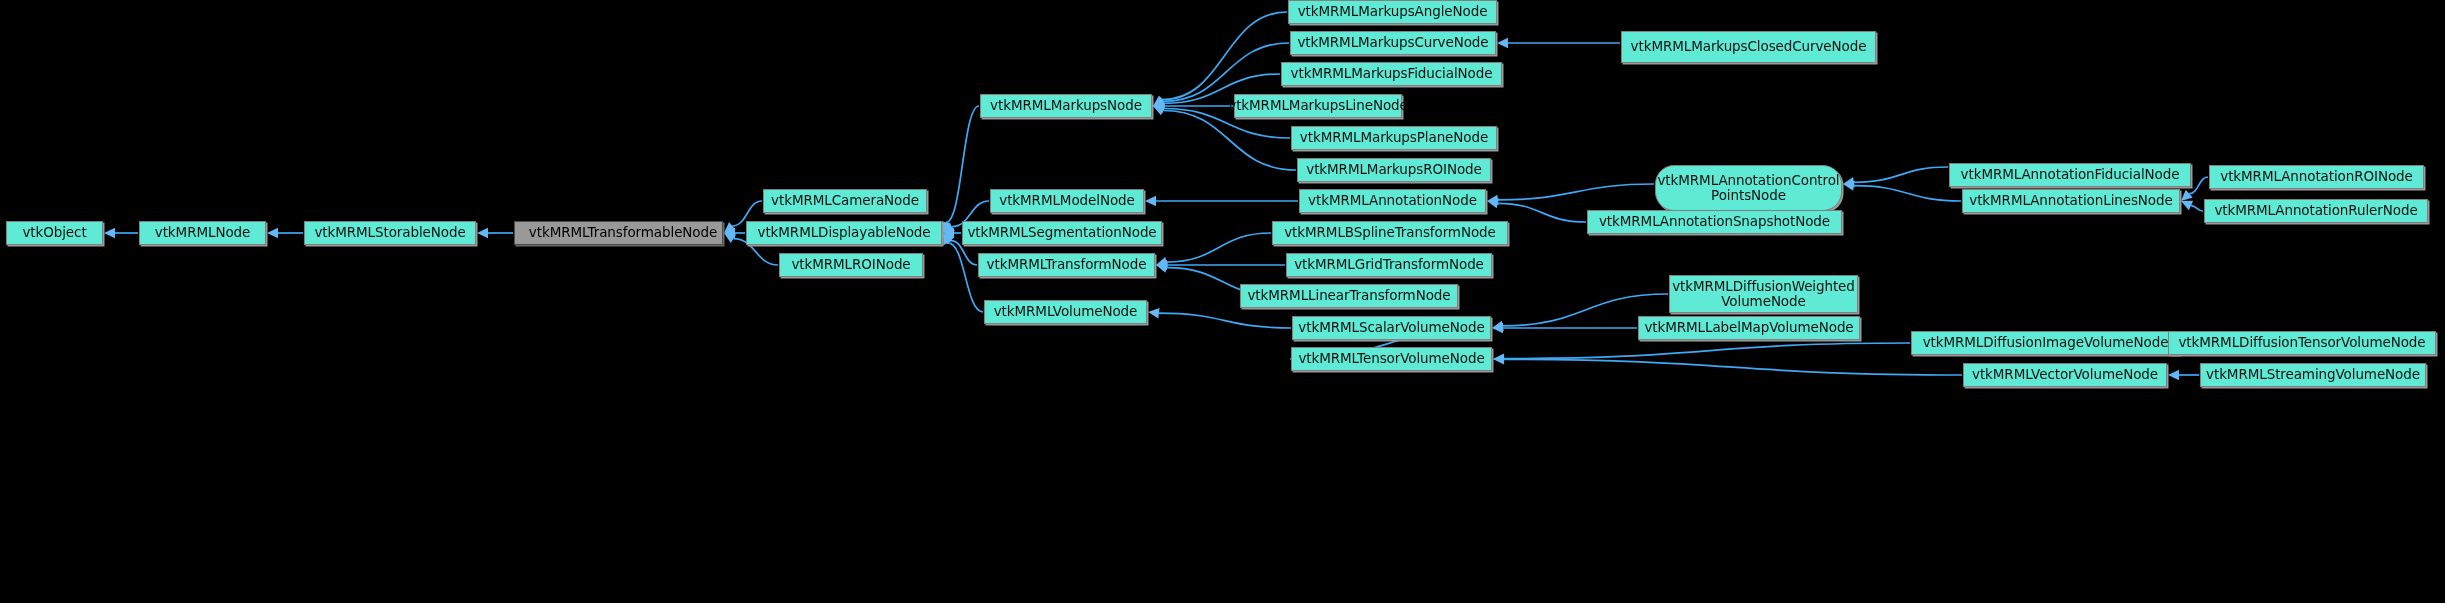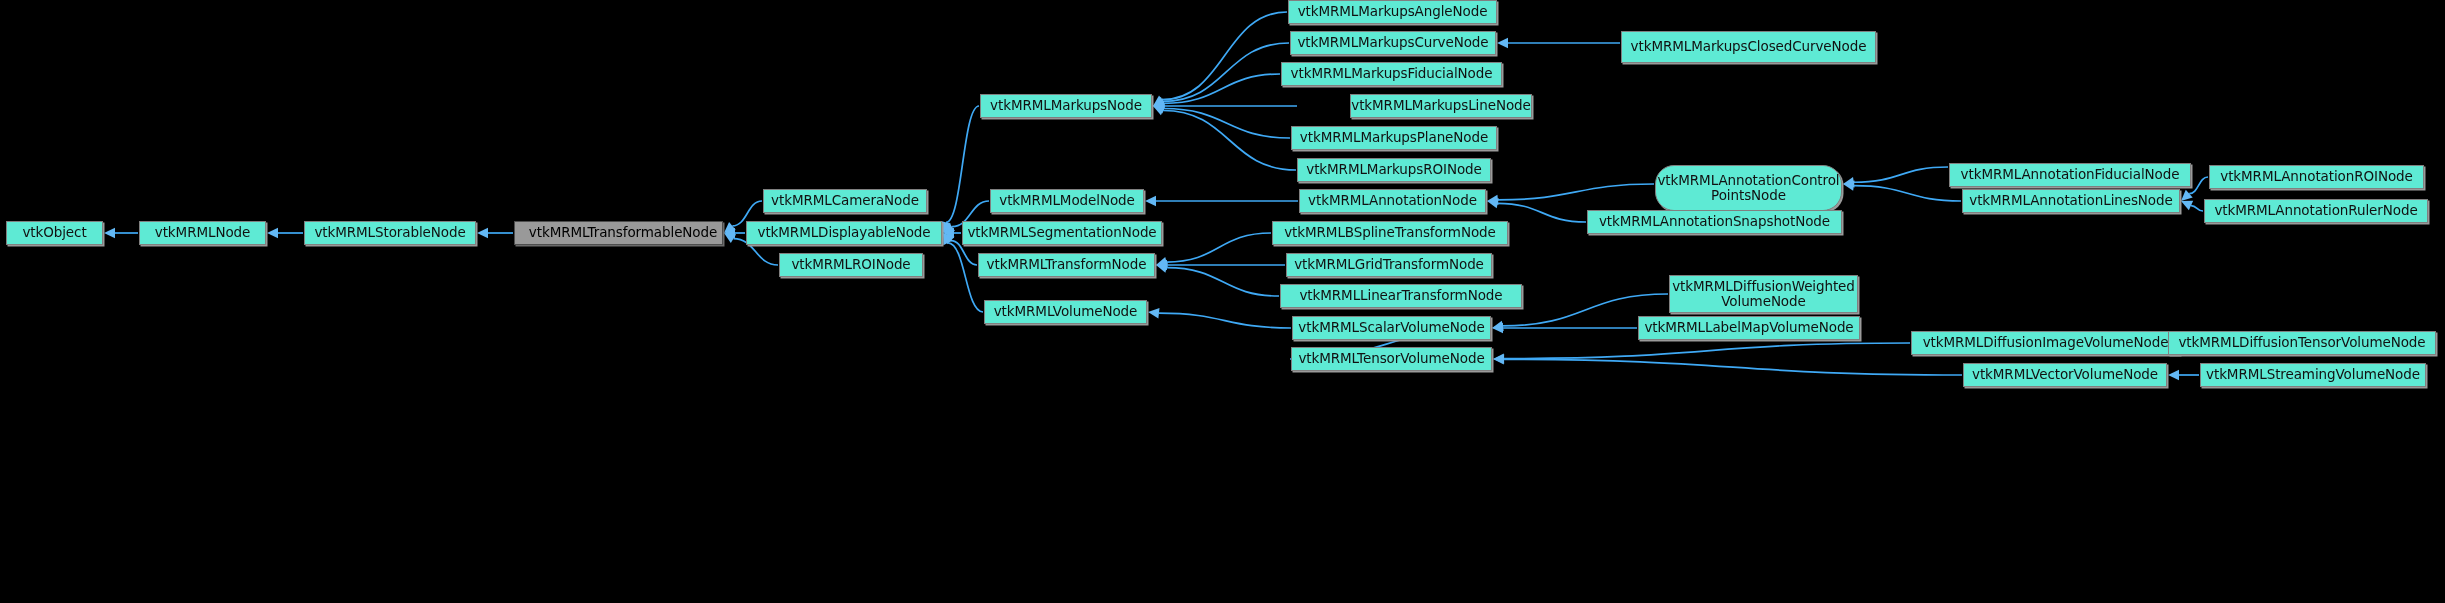--- a/index.html
+++ b/index.html
@@ -195,27 +195,27 @@
     <div class="node" style="left: 746px; top: 221px; width: 196px; height: 24px;"><span class="node-label">vtkMRMLDisplayableNode</span></div>
     <div class="node" style="left: 779px; top: 253px; width: 144px; height: 24px;"><span class="node-label">vtkMRMLROINode</span></div>
     <div class="node" style="left: 980px; top: 94px; width: 172px; height: 24px;"><span class="node-label">vtkMRMLMarkupsNode</span></div>
     <div class="node" style="left: 990px; top: 189px; width: 154px; height: 24px;"><span class="node-label">vtkMRMLModelNode</span></div>
     <div class="node" style="left: 962px; top: 221px; width: 200px; height: 24px;"><span class="node-label">vtkMRMLSegmentationNode</span></div>
     <div class="node" style="left: 978px; top: 253px; width: 177px; height: 24px;"><span class="node-label">vtkMRMLTransformNode</span></div>
     <div class="node" style="left: 984px; top: 300px; width: 163px; height: 24px;"><span class="node-label">vtkMRMLVolumeNode</span></div>
     <div class="node" style="left: 1288px; top: 0px; width: 209px; height: 24px;"><span class="node-label">vtkMRMLMarkupsAngleNode</span></div>
     <div class="node" style="left: 1290px; top: 31px; width: 206px; height: 24px;"><span class="node-label">vtkMRMLMarkupsCurveNode</span></div>
     <div class="node" style="left: 1281px; top: 62px; width: 221px; height: 24px;"><span class="node-label">vtkMRMLMarkupsFiducialNode</span></div>
-    <div class="node" style="left: 1350px; top: 94px; width: 182px; height: 24px; text-align: right;"><span class="node-label">vtkMRMLMarkupsLineNode</span></div>
+    <div class="node" style="left: 1234px; top: 94px; width: 168px; height: 24px; text-align: right;"><span class="node-label">vtkMRMLMarkupsLineNode</span></div>
     <div class="node" style="left: 1291px; top: 126px; width: 206px; height: 24px;"><span class="node-label">vtkMRMLMarkupsPlaneNode</span></div>
     <div class="node" style="left: 1297px; top: 158px; width: 194px; height: 24px;"><span class="node-label">vtkMRMLMarkupsROINode</span></div>
     <div class="node" style="left: 1299px; top: 189px; width: 187px; height: 24px;"><span class="node-label">vtkMRMLAnnotationNode</span></div>
     <div class="node" style="left: 1272px; top: 221px; width: 236px; height: 24px;"><span class="node-label">vtkMRMLBSplineTransformNode</span></div>
     <div class="node" style="left: 1286px; top: 253px; width: 206px; height: 24px;"><span class="node-label">vtkMRMLGridTransformNode</span></div>
-    <div class="node" style="left: 1280px; top: 284px; width: 242px; height: 24px;"><span class="node-label">vtkMRMLLinearTransformNode</span></div>
+    <div class="node" style="left: 1240px; top: 284px; width: 218px; height: 24px;"><span class="node-label">vtkMRMLLinearTransformNode</span></div>
     <div class="node" style="left: 1292px; top: 316px; width: 199px; height: 24px;"><span class="node-label">vtkMRMLScalarVolumeNode</span></div>
     <div class="node" style="left: 1291px; top: 347px; width: 201px; height: 24px;"><span class="node-label">vtkMRMLTensorVolumeNode</span></div>
     <div class="node" style="left: 1621px; top: 31px; width: 255px; height: 32px;"><span class="node-label">vtkMRMLMarkupsClosedCurveNode</span></div>
     <div class="node" style="left: 1655px; top: 165px; width: 187px; height: 46px; border-radius: 19px;"><span class="node-label">vtkMRMLAnnotationControl
 PointsNode</span></div>
     <div class="node" style="left: 1669px; top: 275px; width: 189px; height: 38px;"><span class="node-label">vtkMRMLDiffusionWeighted
 VolumeNode</span></div>
     <div class="node" style="left: 1587px; top: 210px; width: 255px; height: 24px;"><span class="node-label">vtkMRMLAnnotationSnapshotNode</span></div>
     <div class="node" style="left: 1638px; top: 316px; width: 222px; height: 24px;"><span class="node-label">vtkMRMLLabelMapVolumeNode</span></div>
     <div class="node" style="left: 1949px; top: 155px; width: 242px; height: 24px; margin-top: 8px;"><span class="node-label">vtkMRMLAnnotationFiducialNode</span></div>

